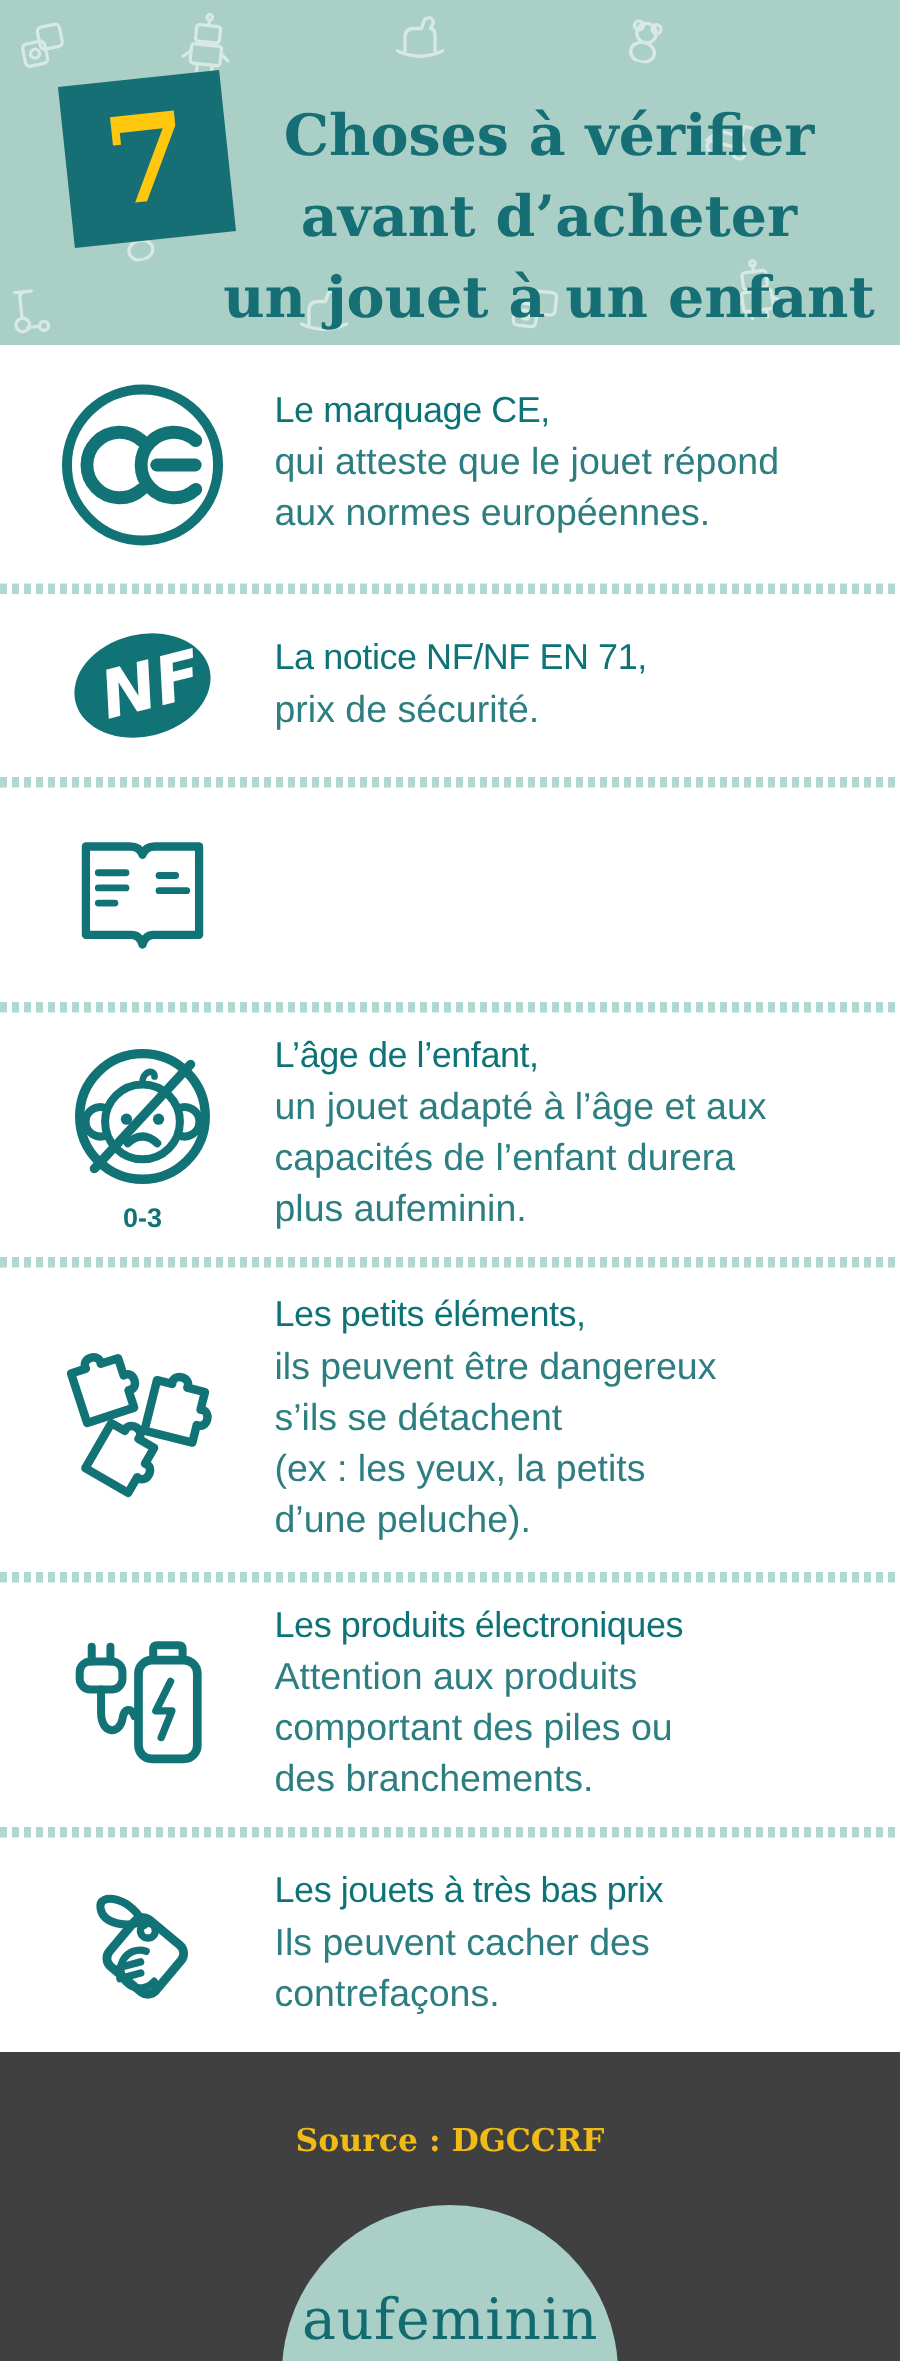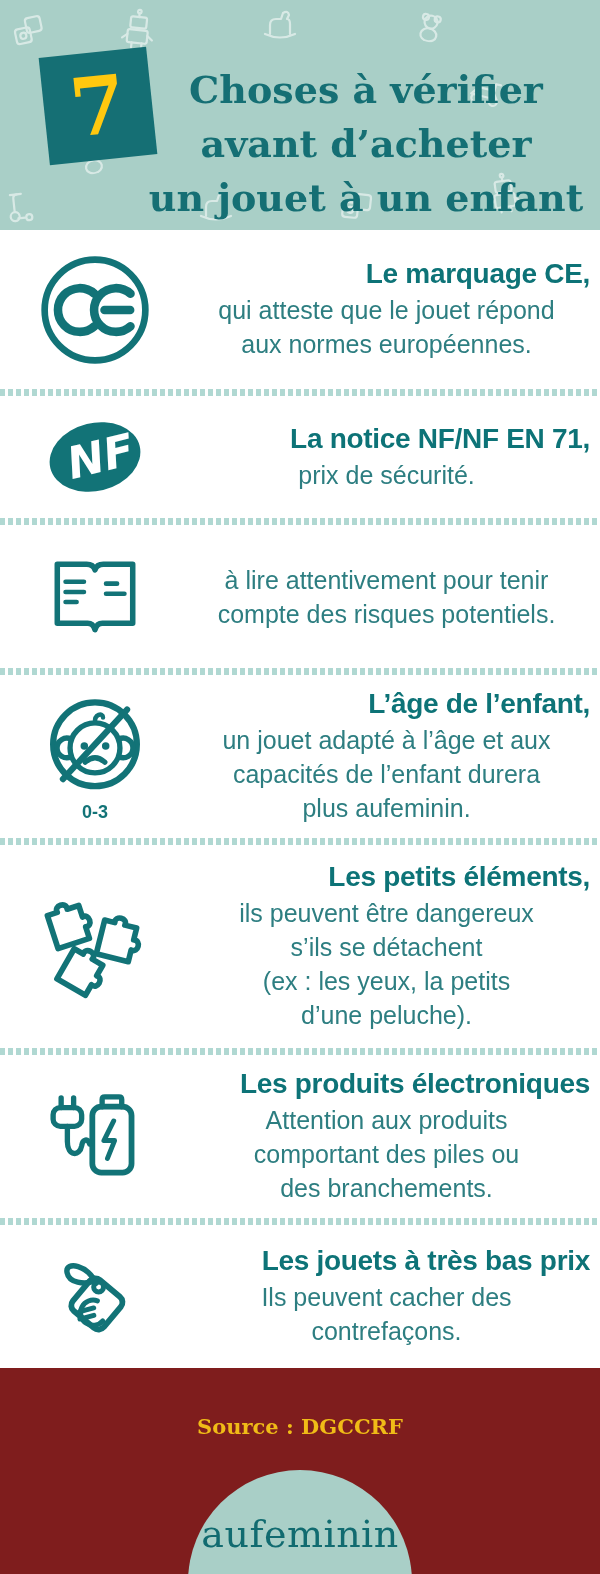--- a/index.html
+++ b/index.html
@@ -19,38 +19,38 @@
               font-family:"DejaVu Serif",serif;font-weight:bold;font-size:38px;
               line-height:54px;color:#156f74;white-space:pre-line;}
 
   
   .item{display:flex;align-items:center;padding:0 10px 0 30px;box-sizing:border-box;}
   .icon-col{flex:0 0 130px;width:130px;display:flex;flex-direction:column;
             align-items:center;justify-content:center;}
   .icon-col svg{display:block;stroke:#127377;fill:none;
                 stroke-linecap:round;stroke-linejoin:round;}
   .text-col{flex:1;padding-left:23px;}
-  .text-col h2{margin:0 0 3px 0;font-size:28px;font-weight:bold;color:#0d7377;
-               white-space:nowrap;letter-spacing:-0.3px;text-align:right;}
-  .text-col p{margin:0;font-size:25px;line-height:34px;color:#2d7e81;white-space:pre-line;text-align:center;}
+  .text-col h2{margin:0 0 3px 0;font-size:24px;font-weight:normal;color:#0d7377;
+               white-space:nowrap;letter-spacing:-0.3px;}
+  .text-col p{margin:0;font-size:25px;line-height:34px;color:#2d7e81;white-space:pre-line;}
   .s1{height:159px}.s2{height:122px}.s3{height:143px}.s4{height:163px}
   .s5{height:203px}.s6{height:163px}.s7{height:143px}
   .sep{height:7px;background:repeating-linear-gradient(90deg,#b0d8d2 0 5px,transparent 5px 8px);}
   .age-label{font-weight:bold;font-size:18px;color:#127377;margin-top:2px;line-height:1;}
   .nf-text{font-style:italic;font-weight:bold;fill:#ffffff;stroke:none;
            font-family:"DejaVu Sans",sans-serif;}
   .euro-stroke{stroke:#127377;fill:none;}
 
   
-  .footer{height:206px;background:#7f1d1d;position:relative;overflow:hidden;text-align:center;}
+  .footer{height:206px;background:#404040;position:relative;overflow:hidden;text-align:center;}
   .source{padding-top:46px;font-family:"DejaVu Serif",serif;font-weight:bold;
           font-size:21px;color:#f0bb17;}
   .brand-circle{position:absolute;left:50%;top:102px;transform:translateX(-50%);
                 width:224px;height:224px;border-radius:50%;background:#a9cfc7;}
-  .brand{margin:0;padding-top:42px;font-family:"DejaVu Serif",serif;font-size:38px;
+  .brand{margin:12px;padding-top:42px;font-family:"DejaVu Serif",serif;font-size:38px;
          color:#116b70;letter-spacing:.5px;}
 </style>
 </head>
 <body>
 
 <div class="page">
 
   <header class="header">
 
     <span class="doodle" style="left:12px;top:14px;transform:rotate(-12deg)">
@@ -180,22 +180,20 @@
 
   <section class="item s3">
     <div class="icon-col">
       <svg width="92" height="88" viewBox="0 0 100 95">
         <path d="M9 12 H41 Q48 12 50 18 Q52 12 59 12 H91 V76 H58 Q52 76 50 83 Q48 76 42 76 H9 Z" stroke-width="6"></path>
         <path d="M18 31 H38 M18 42 H38 M18 53 H30" stroke-width="5"></path>
         <path d="M62 33 H74 M62 44 H82" stroke-width="5"></path>
       </svg>
     </div>
     <div class="text-col">
-      <p>à lire attentivement pour tenir
-compte des risques potentiels.</p>
     </div>
   </section>
   <div class="sep"></div>
 
   <section class="item s4">
     <div class="icon-col">
       <svg width="98" height="108" viewBox="0 0 110 120">
         <circle cx="55" cy="57" r="47" stroke-width="7"></circle>
         <circle cx="55" cy="61" r="28" stroke-width="6"></circle>
         <path d="M28 51 A11 11 0 1 0 28 71" stroke-width="6"></path>

